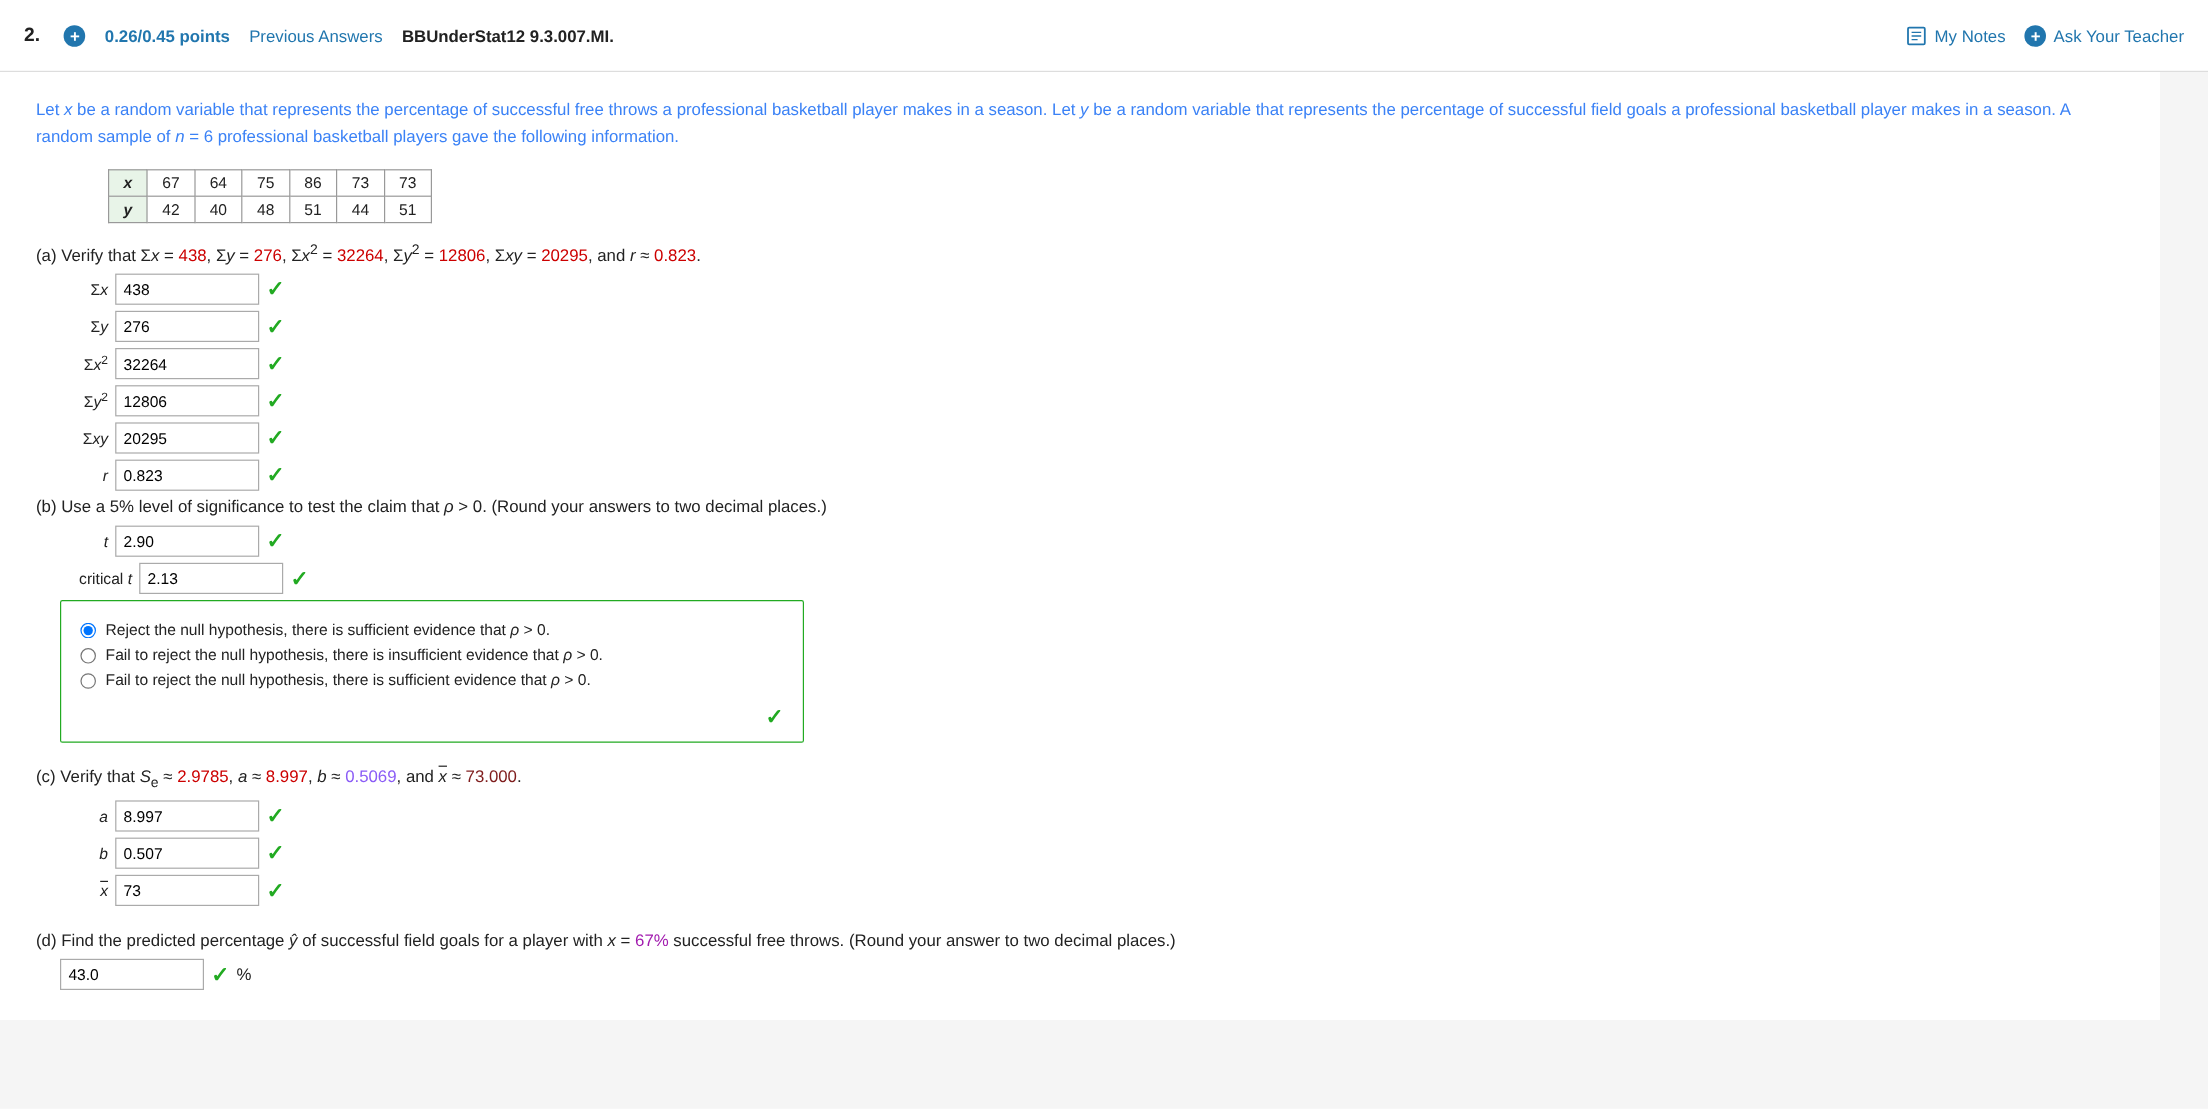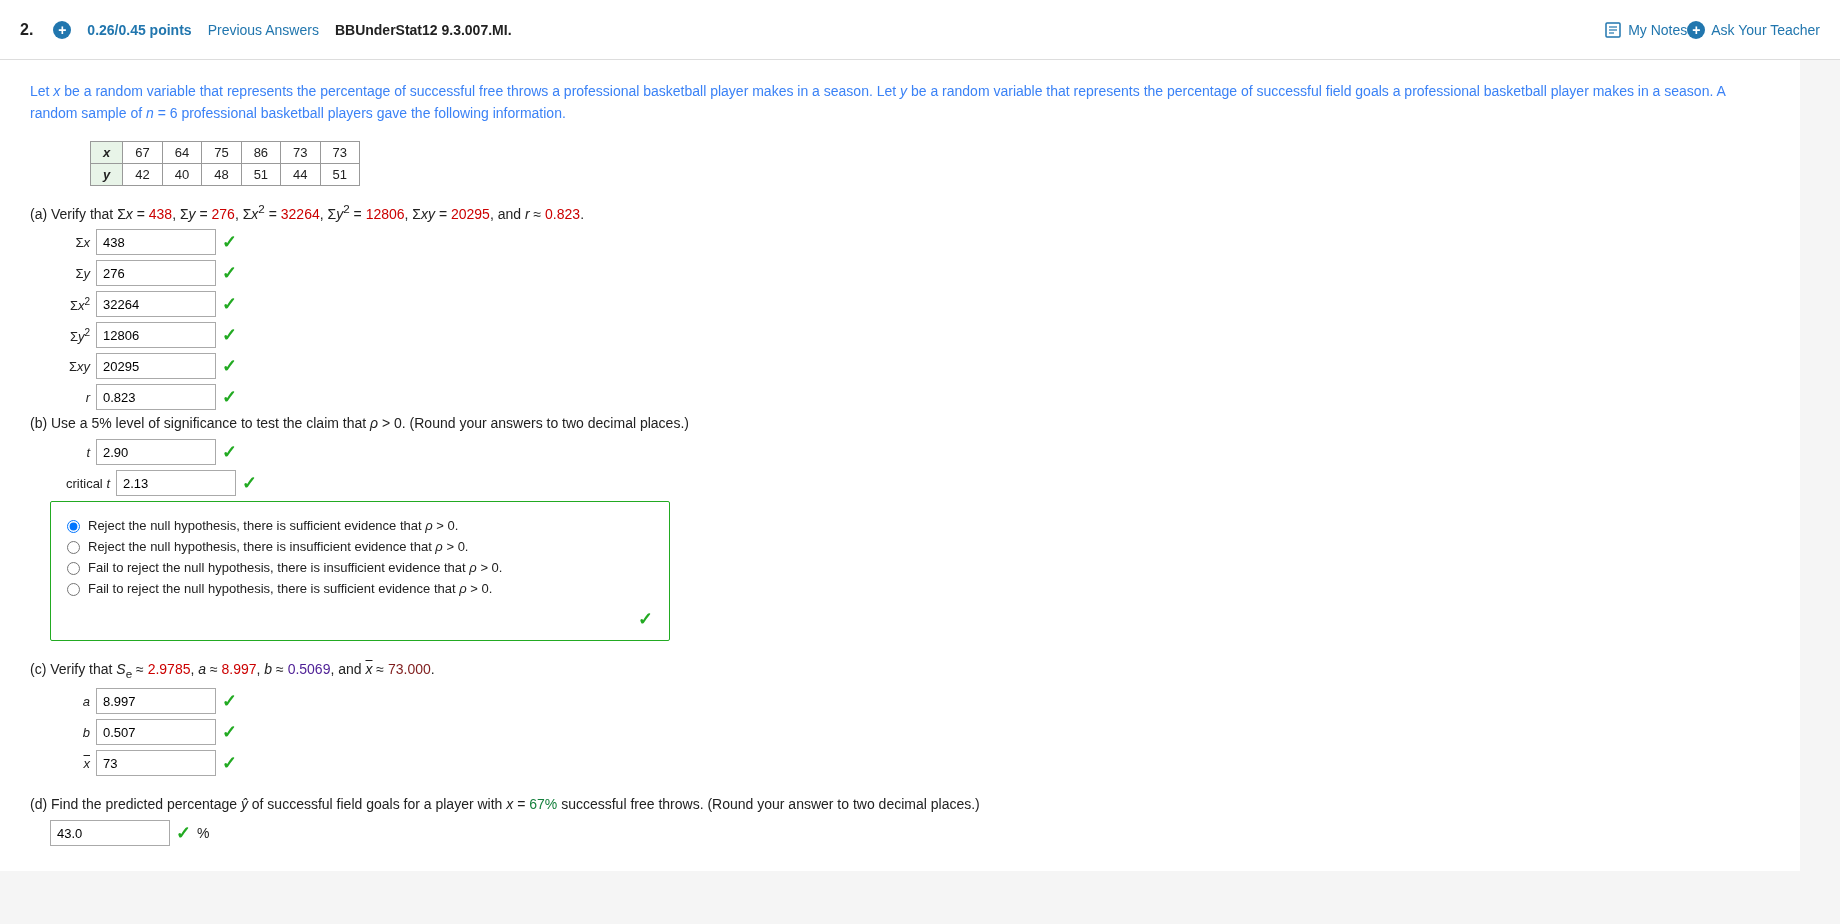--- a/index.html
+++ b/index.html
@@ -22,21 +22,21 @@
       color: #fff; display: inline-flex; align-items: center; justify-content: center;
       font-size: 14px; font-weight: bold; flex-shrink: 0;
     }
     .prev-answers-link {
       color: #2176ae; text-decoration: none; font-size: 14px; cursor: pointer;
     }
     .assignment-code {
       font-weight: bold; color: #222; font-size: 14px;
     }
     .top-bar-right {
-      margin-left: auto; display: flex; 
+      margin-left: auto; display: flex; gap: 16px;
     }
     .my-notes-btn, .ask-teacher-btn {
       display: flex; align-items: center; gap: 6px;
       color: #2176ae; cursor: pointer; font-size: 14px; background: none; border: none;
     }
 
     .content {
       background: #fff; padding: 20px 30px; max-width: 1800px;
     }
 
@@ -203,56 +203,52 @@
     <input class="answer-input" type="text" value="2.13" readonly="" style="">
     <span class="check-icon">✓</span>
   </div>
   <div class="conclusion-box">
     <div class="radio-option">
       <input type="radio" name="conclusion" checked="" style="">
       <span>Reject the null hypothesis, there is sufficient evidence that <em>ρ</em> &gt; 0.</span>
     </div>
     <div class="radio-option">
       <input type="radio" name="conclusion" style="">
-      <span>Reject the null hypothesis, there is insufficient evidence that <em>ρ</em> &gt; 0.</span>
-    </div>
-    <div class="radio-option">
-      <input type="radio" name="conclusion" style="">
       <span>Fail to reject the null hypothesis, there is insufficient evidence that <em>ρ</em> &gt; 0.</span>
     </div>
     <div class="radio-option">
       <input type="radio" name="conclusion" style="">
       <span>Fail to reject the null hypothesis, there is sufficient evidence that <em>ρ</em> &gt; 0.</span>
     </div>
     <div class="conclusion-check">
       <span class="check-icon">✓</span>
     </div>
   </div>
 
   <div class="part-label" style="margin-top:20px;">
-    (c) Verify that <em>S</em><sub>e</sub> ≈ <span style="color:#cc0000">2.9785</span>, <em>a</em> ≈ <span style="color:#cc0000">8.997</span>, <em>b</em> ≈ <span style="color:#4c1d95">0.5069</span>, and <span style="text-decoration:overline"><em>x</em></span> ≈ <span style="color:#7f1d1d">73.000</span>.
+    (c) Verify that <em>S</em><sub>e</sub> ≈ <span style="color:#cc0000">2.9785</span>, <em>a</em> ≈ <span style="color:#cc0000">8.997</span>, <em>b</em> ≈ <span style="color:#8b5cf6">0.5069</span>, and <span style="text-decoration:overline"><em>x</em></span> ≈ <span style="color:#7f1d1d">73.000</span>.
   </div>
   <div class="input-row">
     <span class="input-label"><em>a</em></span>
     <input class="answer-input" type="text" value="8.997" readonly="" style="">
     <span class="check-icon">✓</span>
   </div>
   <div class="input-row">
     <span class="input-label"><em>b</em></span>
     <input class="answer-input" type="text" value="0.507" readonly="" style="">
     <span class="check-icon">✓</span>
   </div>
   <div class="input-row">
     <span class="input-label"><span style="text-decoration:overline"><em>x</em></span></span>
     <input class="answer-input" type="text" value="73" readonly="" style="">
     <span class="check-icon">✓</span>
   </div>
 
   <div class="part-label" style="margin-top:20px;">
-    (d) Find the predicted percentage <em>ŷ</em> of successful field goals for a player with <em>x</em> = <span style="color:#15803d">67%</span> successful free throws. (Round your answer to two decimal places.)
+    (d) Find the predicted percentage <em>ŷ</em> of successful field goals for a player with <em>x</em> = <span style="color:#a21caf">67%</span> successful free throws. (Round your answer to two decimal places.)
   </div>
   <div class="input-row">
     <input class="answer-input" type="text" value="43.0" readonly="" style="">
     <span class="check-icon">✓</span>
     <span>%</span>
   </div>
 
 </div>
 
 </body></html>

